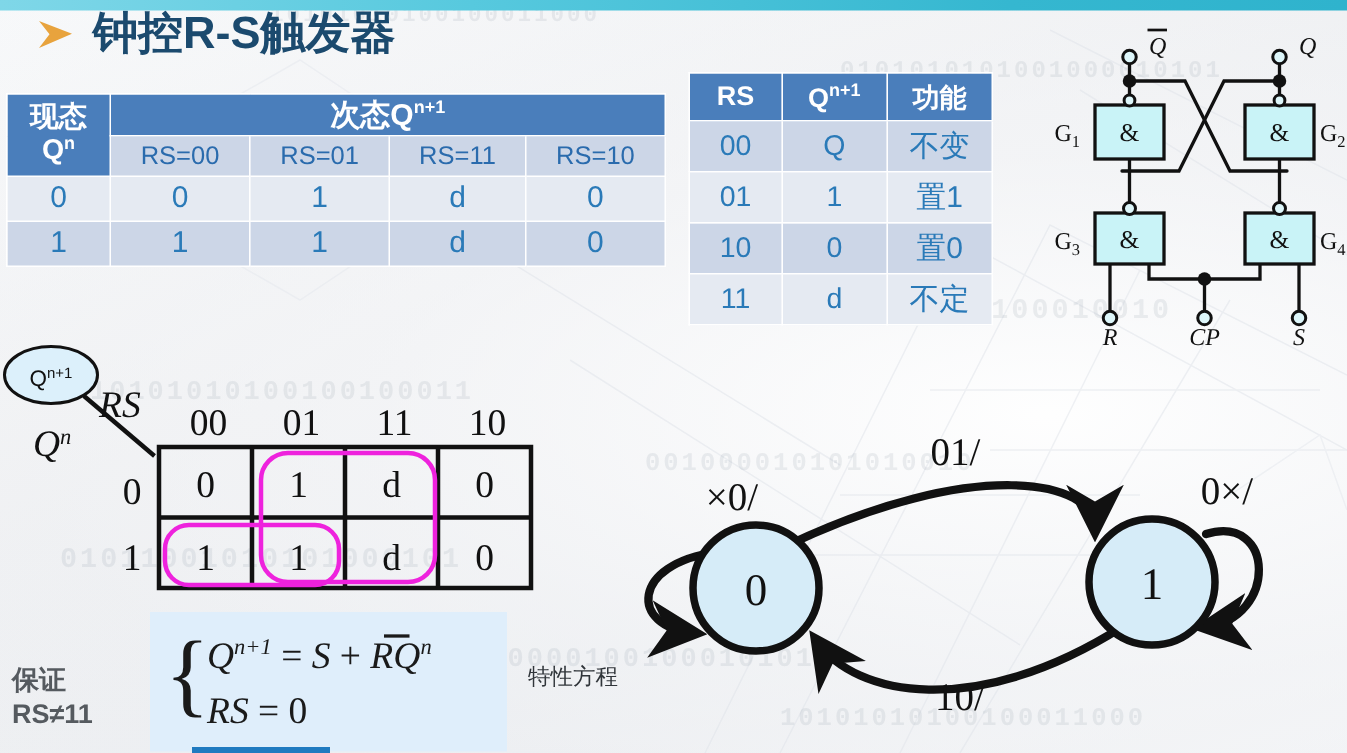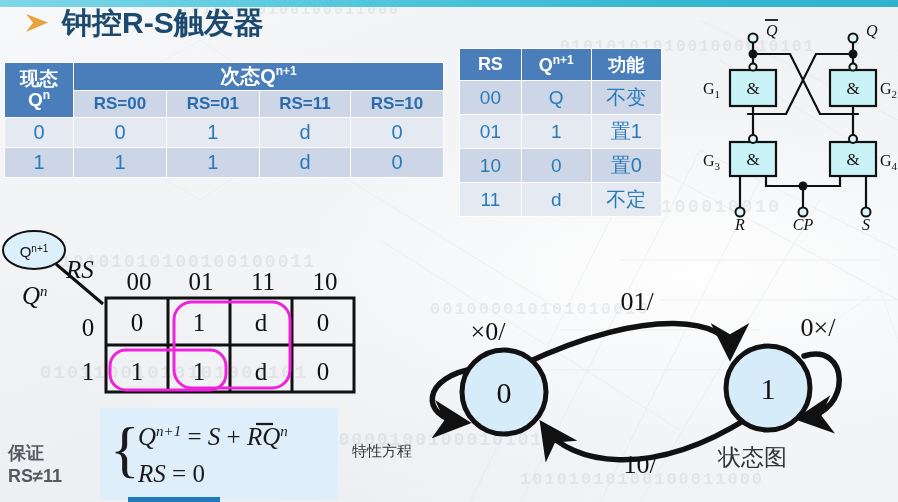--- a/index.html
+++ b/index.html
@@ -44,21 +44,21 @@
   .title-text{
     font-size:30px;font-weight:700;color:#1b4a6e;
     letter-spacing:0px;line-height:1;white-space:nowrap;
   }
 
   
   .tableA{position:absolute;left:4px;top:62px;width:440px;z-index:4;border-collapse:collapse;}
   .tableA td,.tableA th{border:1.5px solid #ffffff;padding:0;text-align:center;vertical-align:middle;}
   .tA-corner{background:#4a7ebb;color:#fff;font-weight:700;font-size:19px;width:68px;line-height:1.05;padding:3px 0;}
   .tA-span{background:#4a7ebb;color:#fff;font-weight:700;font-size:20px;height:26px;}
-  .tA-sub{background:#ccd6e7;color:#2a6bad;font-weight:700;font-size:17px;height:26px;}
+  .tA-sub{background:#ccd6e7;color:#2a6bad;font-weight:400;font-size:17px;height:26px;}
   .tA-cell{color:#2a7ab8;font-size:20px;height:29px;}
   .rowA{background:#e5eaf2;}
   .rowB{background:#ccd6e7;}
   .sup{font-size:12px;vertical-align:super;}
 
   
   .tblB-title{position:absolute;left:536px;top:6px;font-size:24px;color:#2e2e2e;z-index:5;}
   .tableB{position:absolute;left:459px;top:48px;width:203px;z-index:4;border-collapse:collapse;}
   .tableB td{border:1.5px solid #ffffff;text-align:center;vertical-align:middle;padding:0;}
   .tB-head{background:#4a7ebb;color:#fff;font-weight:700;font-size:18px;height:31px;}
@@ -334,21 +334,20 @@
       <div class="eq-underline"></div>
     </div>
   </div>
 
   <div class="baozheng">
     <div>保证</div>
     <div>RS≠11</div>
   </div>
 
   <div class="texing">特性方程</div>
-  <div class="zhuangtai">状态图</div>
 
   <div class="statediag">
     <svg width="498" height="234" viewBox="0 0 498 234">
       <defs>
         <marker id="ah" viewBox="0 0 12 12" refX="9" refY="6" markerWidth="7" markerHeight="7" orient="auto">
           <path d="M0 0 L12 6 L0 12 L3.5 6 Z" fill="#111"></path>
         </marker>
       </defs>
       <g fill="none" stroke="#111" stroke-width="5.5" stroke-linecap="round" marker-end="url(#ah)">
         <path d="M124 96 C250 36 330 52 330 84"></path>

